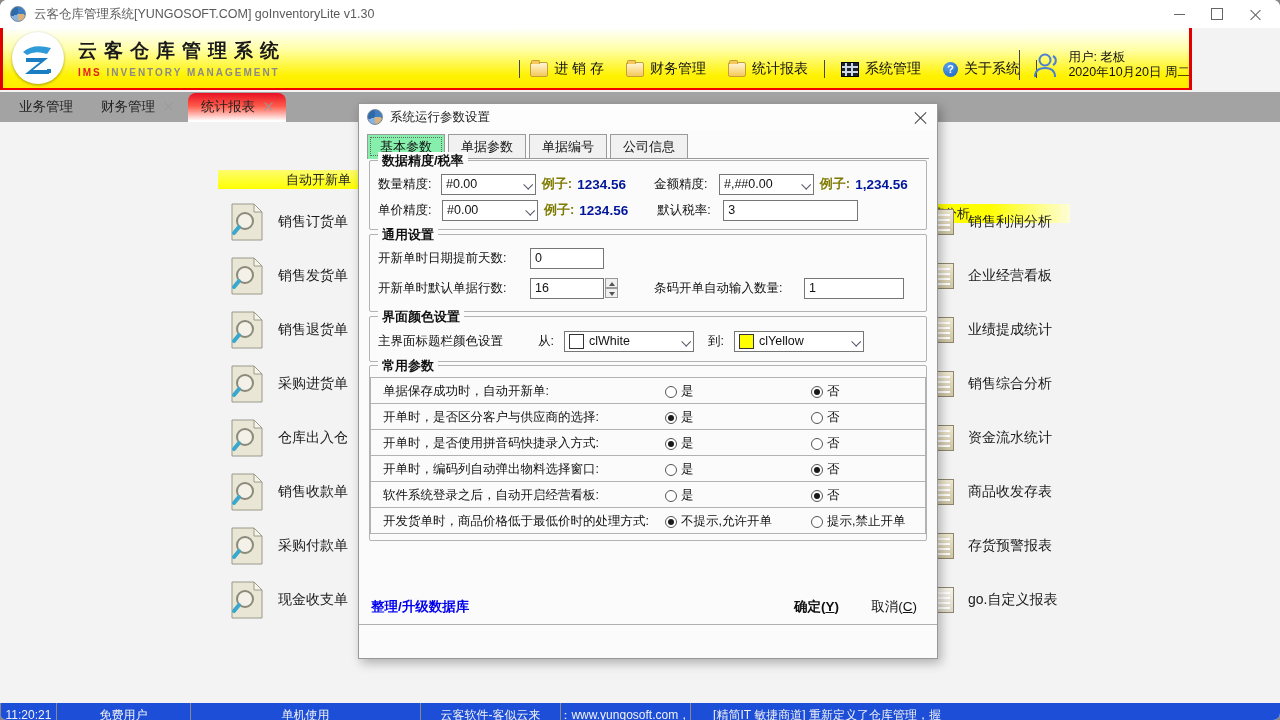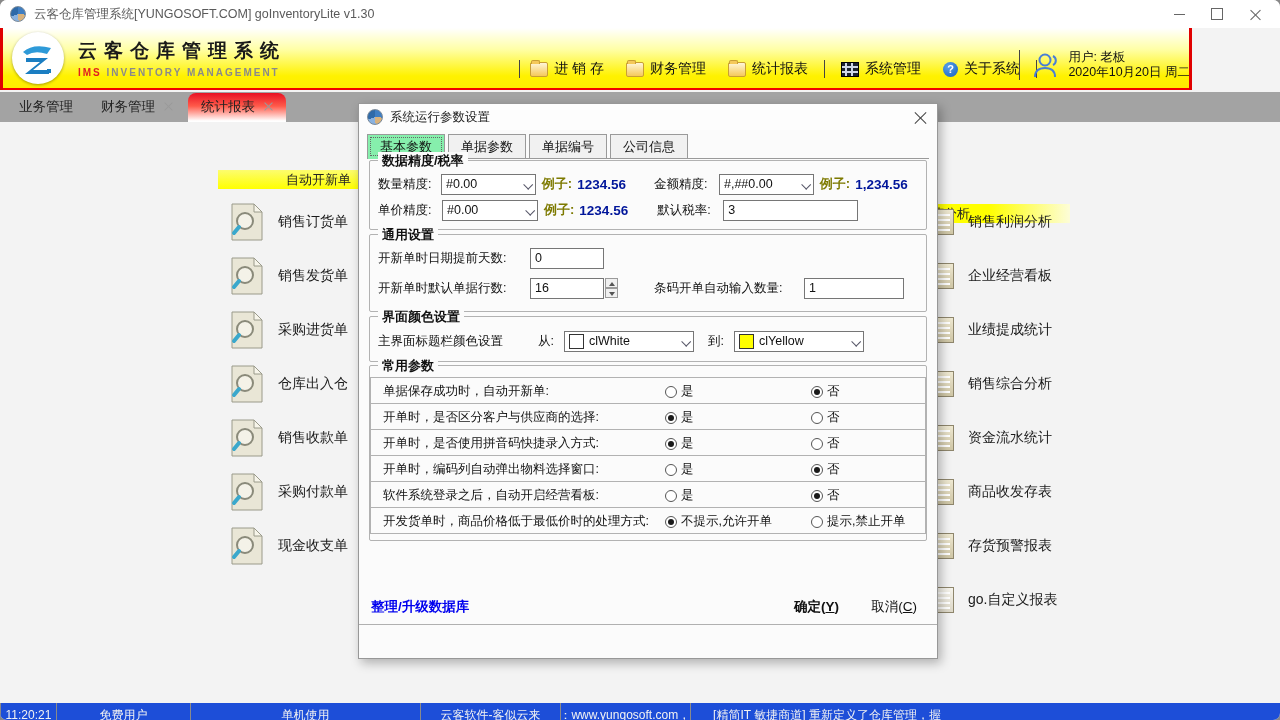--- a/index.html
+++ b/index.html
@@ -241,20 +241,29 @@
         <div class="p-item">
           <svg class="doc-ic" viewBox="0 0 34 40">
             <path d="M2 2 h22 l8 8 v28 h-30 Z" fill="#e9e6d6" stroke="#9a9a8a"></path>
             <path d="M24 2 l8 8 h-8 Z" fill="#f7f5ea" stroke="#9a9a8a"></path>
             <circle cx="15" cy="19" r="8" fill="#f4f2e8" stroke="#8a8a7a" stroke-width="2"></circle>
             <line x1="9" y1="25" x2="4" y2="31" stroke="#3aa8cc" stroke-width="4" stroke-linecap="round"></line>
           </svg>
           <span class="lbl">销售发货单</span>
         </div>
 
+        <div class="p-item">
+          <svg class="doc-ic" viewBox="0 0 34 40">
+            <path d="M2 2 h22 l8 8 v28 h-30 Z" fill="#e9e6d6" stroke="#9a9a8a"></path>
+            <path d="M24 2 l8 8 h-8 Z" fill="#f7f5ea" stroke="#9a9a8a"></path>
+            <circle cx="15" cy="19" r="8" fill="#f4f2e8" stroke="#8a8a7a" stroke-width="2"></circle>
+            <line x1="9" y1="25" x2="4" y2="31" stroke="#3aa8cc" stroke-width="4" stroke-linecap="round"></line>
+          </svg>
+          <span class="lbl">销售退货单</span>
+        </div>
 
         <div class="p-item">
           <svg class="doc-ic" viewBox="0 0 34 40">
             <path d="M2 2 h22 l8 8 v28 h-30 Z" fill="#e9e6d6" stroke="#9a9a8a"></path>
             <path d="M24 2 l8 8 h-8 Z" fill="#f7f5ea" stroke="#9a9a8a"></path>
             <circle cx="15" cy="19" r="8" fill="#f4f2e8" stroke="#8a8a7a" stroke-width="2"></circle>
             <line x1="9" y1="25" x2="4" y2="31" stroke="#3aa8cc" stroke-width="4" stroke-linecap="round"></line>
           </svg>
           <span class="lbl">采购进货单</span>
         </div>

